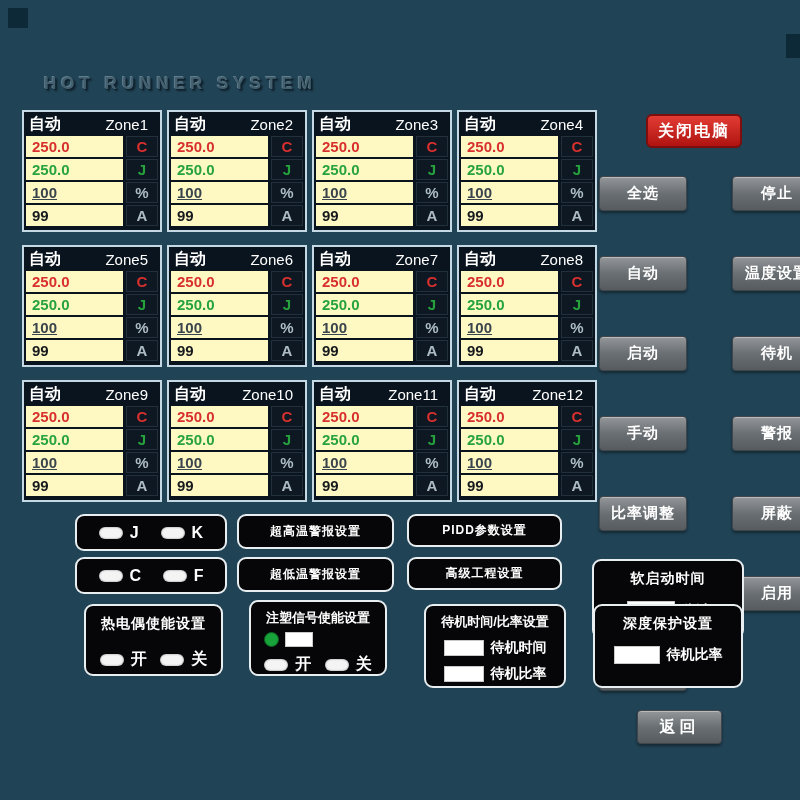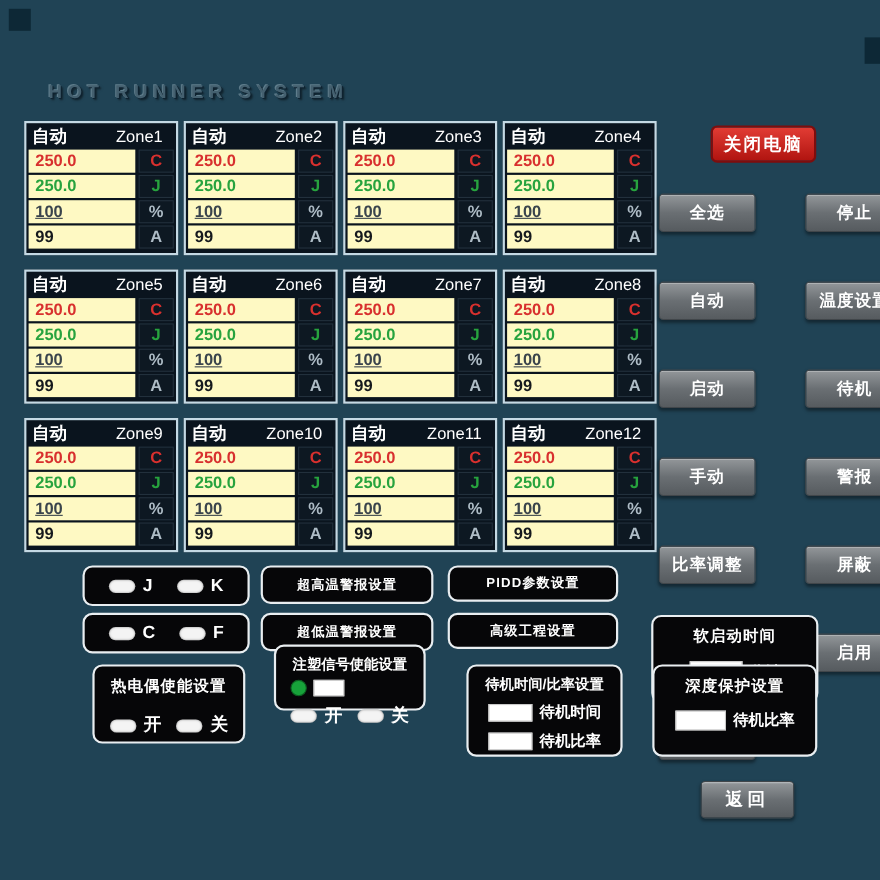--- a/index.html
+++ b/index.html
@@ -47,21 +47,21 @@
   .panel-btn{display:flex;align-items:center;justify-content:center;
              font-size:12px;font-weight:bold;letter-spacing:1px;cursor:pointer;}
   .p-jk{left:75px;top:514px;width:152px;height:37px;display:flex;align-items:center;justify-content:space-evenly;}
   .p-cf{left:75px;top:557px;width:152px;height:37px;display:flex;align-items:center;justify-content:space-evenly;}
   .p-high{left:237px;top:514px;width:157px;height:35px;}
   .p-low{left:237px;top:557px;width:157px;height:35px;}
   .p-pidd{left:407px;top:514px;width:155px;height:33px;}
   .p-adv{left:407px;top:557px;width:155px;height:33px;}
   .p-soft{left:592px;top:512px;width:152px;height:80px;text-align:center;margin-top:47px;}
   .p-tc{left:84px;top:604px;width:139px;height:72px;}
-  .p-inj{left:249px;top:586px;width:138px;height:60px;}
+  .p-inj{left:249px;top:600px;width:138px;height:76px;}
   .p-standby{left:424px;top:604px;width:142px;height:84px;}
   .p-depth{left:593px;top:604px;width:150px;height:84px;text-align:center;}
   .panel-label{text-align:center;font-weight:bold;font-size:14px;margin-top:9px;letter-spacing:1px;}
   .panel-label.small{font-size:13px;margin-top:7px;letter-spacing:0;}
   .opt{display:flex;align-items:center;gap:7px;font-size:16px;font-weight:bold;cursor:pointer;}
   .oval{width:24px;height:12px;background:#f4f4f4;border-radius:7px;display:inline-block;
         box-shadow:inset 0 0 2px rgba(0,0,0,.5);}
   .opts-row{display:flex;justify-content:space-evenly;margin-top:16px;}
   .p-inj .opts-row{margin-top:7px;}
   .white-input{background:#fff;border:1px solid #c9c9c9;box-sizing:border-box;padding:0 2px;}

